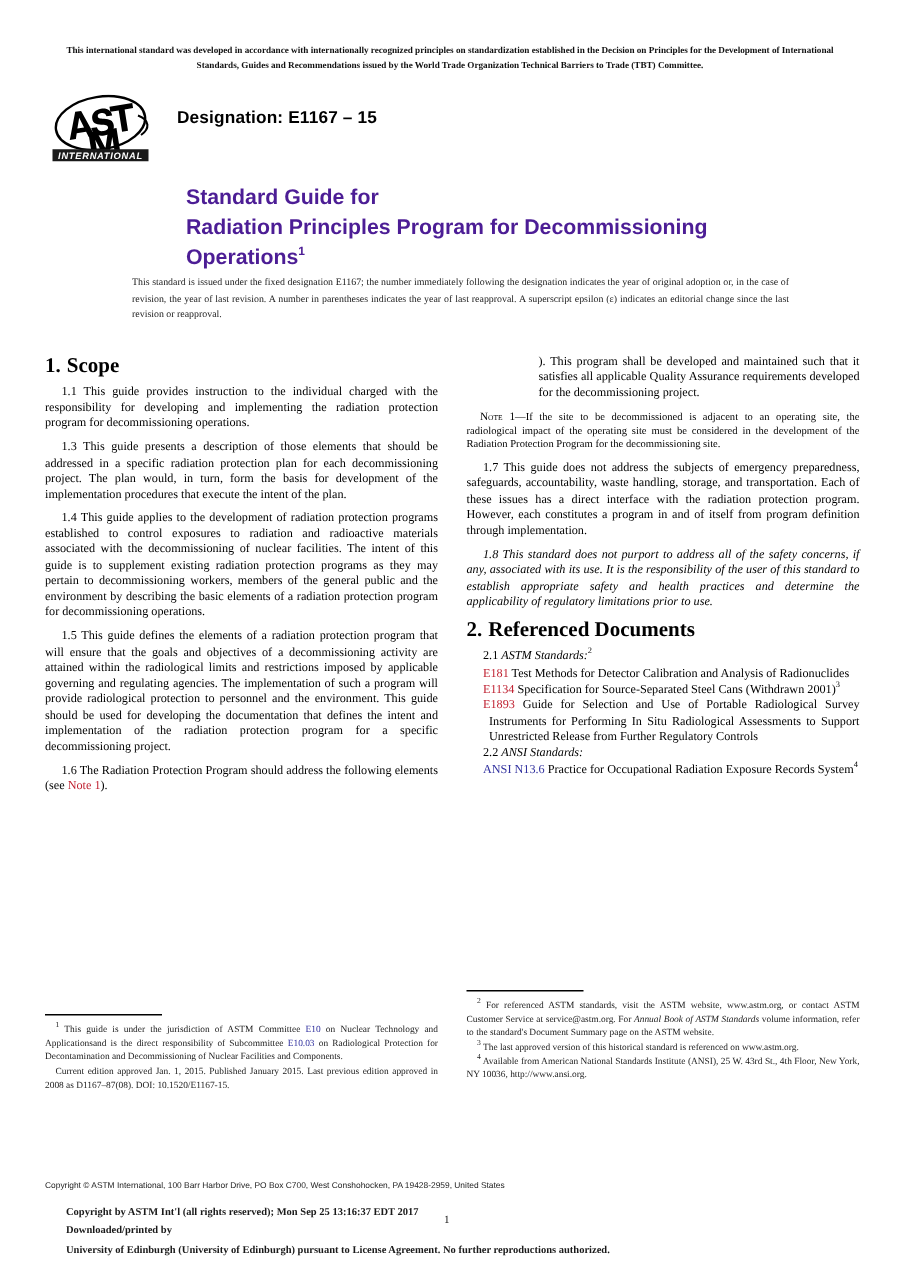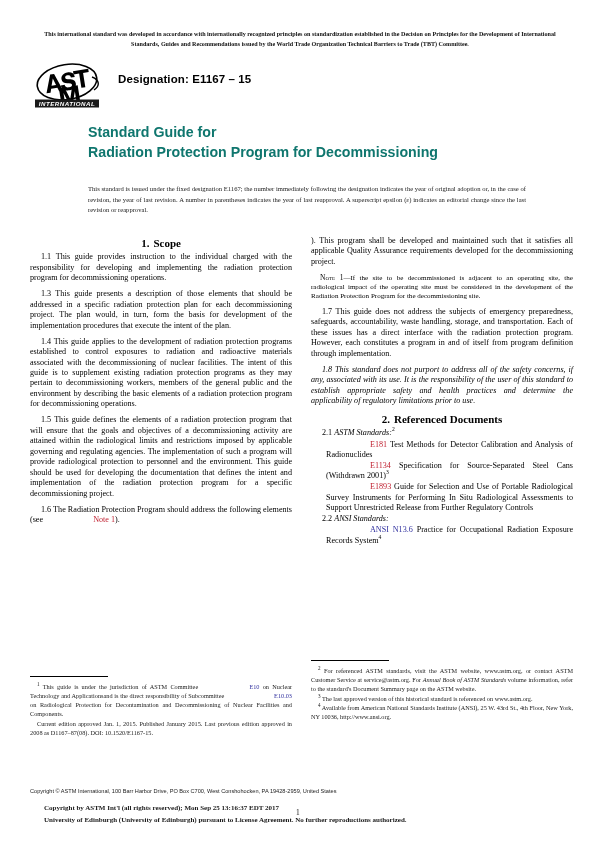--- a/index.html
+++ b/index.html
@@ -67,21 +67,22 @@
     position: absolute;
     left: 88px;
     top: 122px;
     width: 440px;
   }
   .title-line {
     font-family: "Liberation Sans", sans-serif;
     font-size: 14.2px;
     font-weight: bold;
     line-height: 1.42;
-    color: #0f766e;
+    color: #4c1d95;
+    margin-left: 36px;
   }
   .title-line sup {
     font-size: 8px;
     vertical-align: super;
     line-height: 0;
   }
 
   
   .issuance {
     position: absolute;
@@ -101,24 +102,24 @@
     width: 262px;
     font-size: 8.15px;
     line-height: 1.285;
     text-align: justify;
     color: #000;
   }
   .col.left  { left: 30px; }
   .col.right { left: 311px; }
 
   h2.sec {
-    font-size: 11px;
+    font-size: 14px;
     font-weight: bold;
     margin: 0 0 2px 0;
-    text-align: center;
+    text-align: left;
     line-height: 1.3;
   }
   h2.sec .num { margin-right: 4px; }
 
   p.para {
     margin: 0 0 5.5px 0;
     text-indent: 11px;
     text-align: justify;
     hyphens: auto;
   }
@@ -150,21 +151,20 @@
     padding-left: 15px;
     text-indent: -4px;
     text-align: justify;
     line-height: 1.27;
   }
   .ref-item sup { font-size: 5.6px; vertical-align: super; line-height: 0; }
 
   a.lnk, span.lnk {
     text-decoration: none;
     cursor: pointer;
-    margin-left: 48px;
   }
   .lnk-red  { color: #bf1e2e; }
   .lnk-blue { color: #2f2f9e; }
 
   
   .footnotes {
     position: absolute;
     width: 262px;
     font-size: 6.25px;
     line-height: 1.45;
@@ -242,21 +242,22 @@
         <path d="M64 14 C72 17 72 23 66 27" fill="none" stroke="#000" stroke-width="1.4"></path>
         <rect x="7" y="36.5" width="64" height="8" fill="#1a1a1a"></rect>
         <text x="39" y="42.8" font-family="Liberation Sans, sans-serif" font-size="6.2" font-weight="bold" fill="#ffffff" text-anchor="middle" font-style="italic" letter-spacing="0.5">INTERNATIONAL</text>
       </svg>
     </div>
     <div class="designation">Designation: E1167 – 15</div>
   </div>
 
   <div class="title-block">
     <div class="title-line">Standard Guide for</div>
-    <div class="title-line">Radiation Protection Program for Decommissioning</div>
+    <div class="title-line">Radiation Principles Program for Decommissioning</div>
+    <div class="title-line"><span>Operations</span><sup>1</sup></div>
   </div>
 
   <div class="issuance">This standard is issued under the fixed designation E1167; the number immediately following the designation indicates the year of original adoption or, in the case of revision, the year of last revision. A number in parentheses indicates the year of last reapproval. A superscript epsilon (ε) indicates an editorial change since the last revision or reapproval.</div>
 
   <div class="col left">
     <h2 class="sec">
       <span class="num">1.</span><span>Scope</span>
     </h2>
     <p class="para">1.1 This guide provides instruction to the individual charged with the responsibility for developing and implementing the radiation protection program for decommissioning operations.</p>
     <p class="para">1.3 This guide presents a description of those elements that should be addressed in a specific radiation protection plan for each decommissioning project. The plan would, in turn, form the basis for development of the implementation procedures that execute the intent of the plan.</p>
@@ -265,21 +266,21 @@
     <p class="para"><span>1.6 The Radiation Protection Program should address the following elements (see </span><a class="lnk lnk-red">Note 1</a><span>).</span></p>
   </div>
 
   <div class="footnotes left">
     <div class="fn-rule"></div>
     <p class="fn"><sup>1</sup><span> This guide is under the jurisdiction of ASTM Committee </span><a class="lnk lnk-blue">E10</a><span> on Nuclear Technology and Applicationsand is the direct responsibility of Subcommittee </span><a class="lnk lnk-blue">E10.03</a><span> on Radiological Protection for Decontamination and Decommissioning of Nuclear Facilities and Components.</span></p>
     <p class="fn">Current edition approved Jan. 1, 2015. Published January 2015. Last previous edition approved in 2008 as D1167–87(08). DOI: 10.1520/E1167-15.</p>
   </div>
 
   <div class="col right">
-    <p class="para" style="text-indent:0;">). This program shall be developed and maintained such that it satisfies all applicable Quality Assurance requirements developed for the decommissioning project.</p>
+    <p class="para" style="text-indent:0;margin-left:48px;">). This program shall be developed and maintained such that it satisfies all applicable Quality Assurance requirements developed for the decommissioning project.</p>
     <p class="note"><span class="note-label">Note 1</span><span>—If the site to be decommissioned is adjacent to an operating site, the radiological impact of the operating site must be considered in the development of the Radiation Protection Program for the decommissioning site.</span></p>
     <p class="para">1.7 This guide does not address the subjects of emergency preparedness, safeguards, accountability, waste handling, storage, and transportation. Each of these issues has a direct interface with the radiation protection program. However, each constitutes a program in and of itself from program definition through implementation.</p>
     <p class="para italic">1.8 This standard does not purport to address all of the safety concerns, if any, associated with its use. It is the responsibility of the user of this standard to establish appropriate safety and health practices and determine the applicability of regulatory limitations prior to use.</p>
 
     <h2 class="sec">
       <span class="num">2.</span><span>Referenced Documents</span>
     </h2>
 
     <p class="subsec"><span class="plain">2.1</span>&nbsp;<span>ASTM Standards:</span><sup>2</sup></p>
 
@@ -299,18 +300,19 @@
     <div class="fn-rule"></div>
     <p class="fn"><sup>2</sup><span> For referenced ASTM standards, visit the ASTM website, www.astm.org, or contact ASTM Customer Service at service@astm.org. For </span><i>Annual Book of ASTM Standards</i><span> volume information, refer to the standard's Document Summary page on the ASTM website.</span></p>
     <p class="fn"><sup>3</sup><span> The last approved version of this historical standard is referenced on www.astm.org.</span></p>
     <p class="fn"><sup>4</sup><span> Available from American National Standards Institute (ANSI), 25 W. 43rd St., 4th Floor, New York, NY 10036, http://www.ansi.org.</span></p>
   </div>
 
   <div class="copyright-bar">Copyright © ASTM International, 100 Barr Harbor Drive, PO Box C700, West Conshohocken, PA 19428-2959, United States</div>
 
   <div class="stamp">
     <div>Copyright by ASTM Int'l (all rights reserved); Mon Sep 25 13:16:37 EDT 2017</div>
+    <div>Downloaded/printed by</div>
     <div>University of Edinburgh (University of Edinburgh) pursuant to License Agreement. No further reproductions authorized.</div>
   </div>
 
   <div class="page-num">1</div>
 
 </div>
 
 </body></html>

